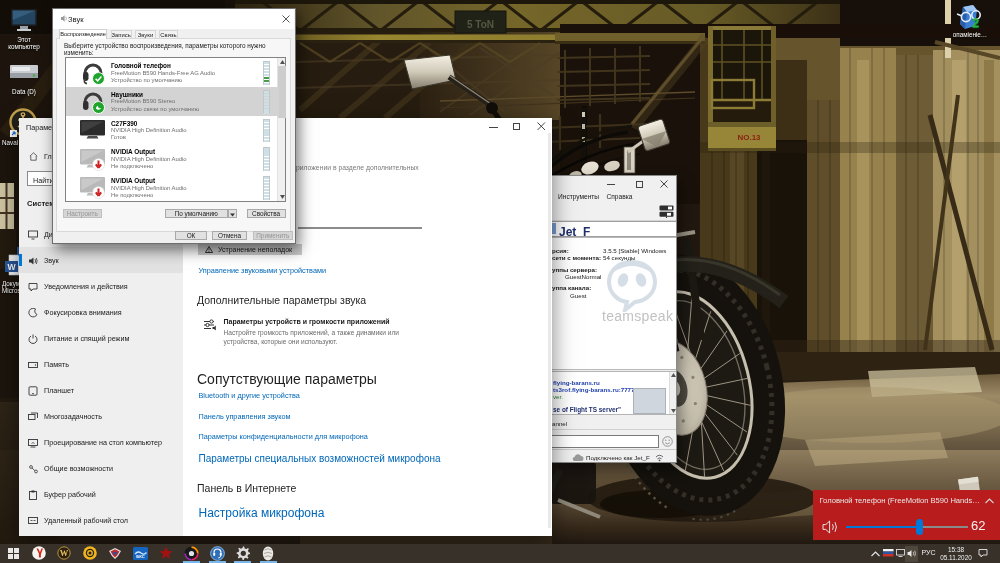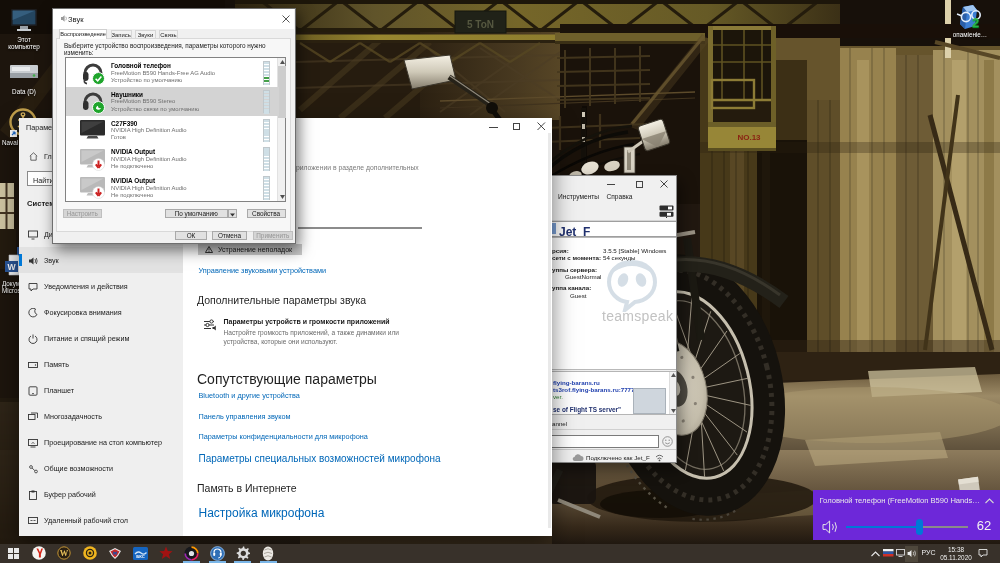--- a/index.html
+++ b/index.html
@@ -464,21 +464,21 @@
     <circle cx="4.5" cy="7" r="1.6" fill="#fff" stroke="#333" stroke-width="1"></circle>
     <path d="M9.5 9 L11 9 L12.8 7.6 L12.8 12.4 L11 11 L9.5 11 Z" fill="#333"></path>
   </svg>
   <div class="abs" style="left:204.5px;top:199.5px;font-size:7px;font-weight:bold;color:#1a1a1a">Параметры устройств и громкости приложений</div>
   <div class="abs" style="left:204.5px;top:210px;font-size:6.6px;color:#6b6b6b;line-height:1.42">Настройте громкость приложений, а также динамики или<br>устройства, которые они используют.</div>
   <div class="abs" style="left:178px;top:253px;font-size:14px;color:#1f1f1f">Сопутствующие параметры</div>
   <div class="abs" style="left:179.5px;top:273px;font-size:7.3px;color:#0067b8">Bluetooth и другие устройства</div>
   <div class="abs" style="left:179.5px;top:293.5px;font-size:7.3px;color:#0067b8">Панель управления звуком</div>
   <div class="abs" style="left:179.5px;top:314px;font-size:7.3px;color:#0067b8">Параметры конфиденциальности для микрофона</div>
   <div class="abs" style="left:179.5px;top:334.5px;font-size:10px;color:#0067b8">Параметры специальных возможностей микрофона</div>
-  <div class="abs" style="left:178px;top:364px;font-size:10.5px;color:#1f1f1f">Память в Интернете</div>
+  <div class="abs" style="left:178px;top:364px;font-size:10.5px;color:#1f1f1f">Панель в Интернете</div>
   <div class="abs" style="left:179.5px;top:388px;font-size:12px;color:#0067b8">Настройка микрофона</div>
   <div class="abs" style="left:529px;top:15px;width:3px;height:395px;background:#e9e9e9"></div>
 </div>
 
 <div class="abs" id="snddlg" style="left:52px;top:8px;width:244px;height:236px;background:#f0f0f0;border:1px solid #6e6e6e;z-index:20;box-shadow:3px 6px 14px rgba(0,0,0,.55)">
   <style>
     .drow { position:absolute; left:12.5px; width:212px; height:28.8px; }
     .drow .tt { position:absolute; left:33px; top:3.8px; font-size:6.4px; font-weight:bold; color:#000; white-space:nowrap; }
     .drow .s1 { position:absolute; left:33px; top:11.4px; font-size:5.9px; color:#6e6e6e; white-space:nowrap; }
     .drow .s2 { position:absolute; left:33px; top:18.6px; font-size:5.9px; color:#6e6e6e; white-space:nowrap; }
@@ -726,34 +726,34 @@
           <path d="M3 7 L9 7 A2.5 2.5 0 0 0 9 2 A3.5 3.5 0 0 0 2.5 3 A2 2 0 0 0 3 7 Z" fill="#9a9a9a"></path>
         </svg>
     <div class="abs" style="left:34px;top:3.5px;font-size:6.2px;color:#222;white-space:nowrap">Подключено как Jet_F</div>
     <svg class="abs" style="left:103px;top:3px" width="9" height="9" viewBox="0 0 9 9">
           <path d="M1 4 Q4.5 0.5 8 4 M2.5 5.8 Q4.5 4 6.5 5.8" stroke="#555" stroke-width="0.9" fill="none"></path>
           <circle cx="4.5" cy="7.4" r="0.9" fill="#555"></circle>
         </svg>
   </div>
 </div>
 
-<div class="abs" id="volfly" style="left:813px;top:490px;width:187px;height:50px;background:#6d28d9;z-index:30">
+<div class="abs" id="volfly" style="left:813px;top:490px;width:187px;height:50px;background:#b91c1c;z-index:30">
   <div class="abs" style="left:6.5px;top:5.5px;font-size:7.6px;color:#e9e9e9;white-space:nowrap">Головной телефон (FreeMotion B590 Hands…</div>
   <svg class="abs" style="left:172px;top:8px" width="9" height="6">
         <path d="M0.5 5 L4.5 1 L8.5 5" stroke="#d5d5d5" stroke-width="1.1" fill="none"></path>
       </svg>
   <svg class="abs" style="left:9px;top:30px" width="17" height="14" viewBox="0 0 17 14">
     <path d="M1 4.6 L3.8 4.6 L7.6 1 L7.6 13 L3.8 9.4 L1 9.4 Z" fill="none" stroke="#e6e6e6" stroke-width="1"></path>
     <path d="M10.5 4.2 Q12.2 7 10.5 9.8" stroke="#e6e6e6" stroke-width="1" fill="none"></path>
     <path d="M13 2.2 Q15.8 7 13 11.8" stroke="#e6e6e6" stroke-width="1" fill="none"></path>
   </svg>
   <div class="abs" style="left:33px;top:36.2px;width:73.5px;height:1.8px;background:#0078d7"></div>
   <div class="abs" style="left:106.5px;top:36.2px;width:48.5px;height:1.8px;background:#8a8a8a"></div>
   <div class="abs" style="left:103.2px;top:29.3px;width:7px;height:15.4px;border-radius:3.5px;background:#0078d7"></div>
-  <div class="abs" style="left:158px;top:28px;width:26px;text-align:center;font-size:13px;color:#f2f2f2">62</div>
+  <div class="abs" style="left:158px;top:28px;width:26px;text-align:left;font-size:13px;color:#f2f2f2">62</div>
 </div>
 
 <div class="abs" id="taskbar" style="left:0;top:544px;width:1000px;height:19px;background:#38312a;z-index:40">
 
   <svg class="abs" style="left:8px;top:4px" width="11" height="11" viewBox="0 0 11 11">
     <rect x="0" y="0" width="5" height="5" fill="#e8e8e8"></rect>
         <rect x="6" y="0" width="5" height="5" fill="#e8e8e8"></rect>
     <rect x="0" y="6" width="5" height="5" fill="#e8e8e8"></rect>
         <rect x="6" y="6" width="5" height="5" fill="#e8e8e8"></rect>
   </svg>

